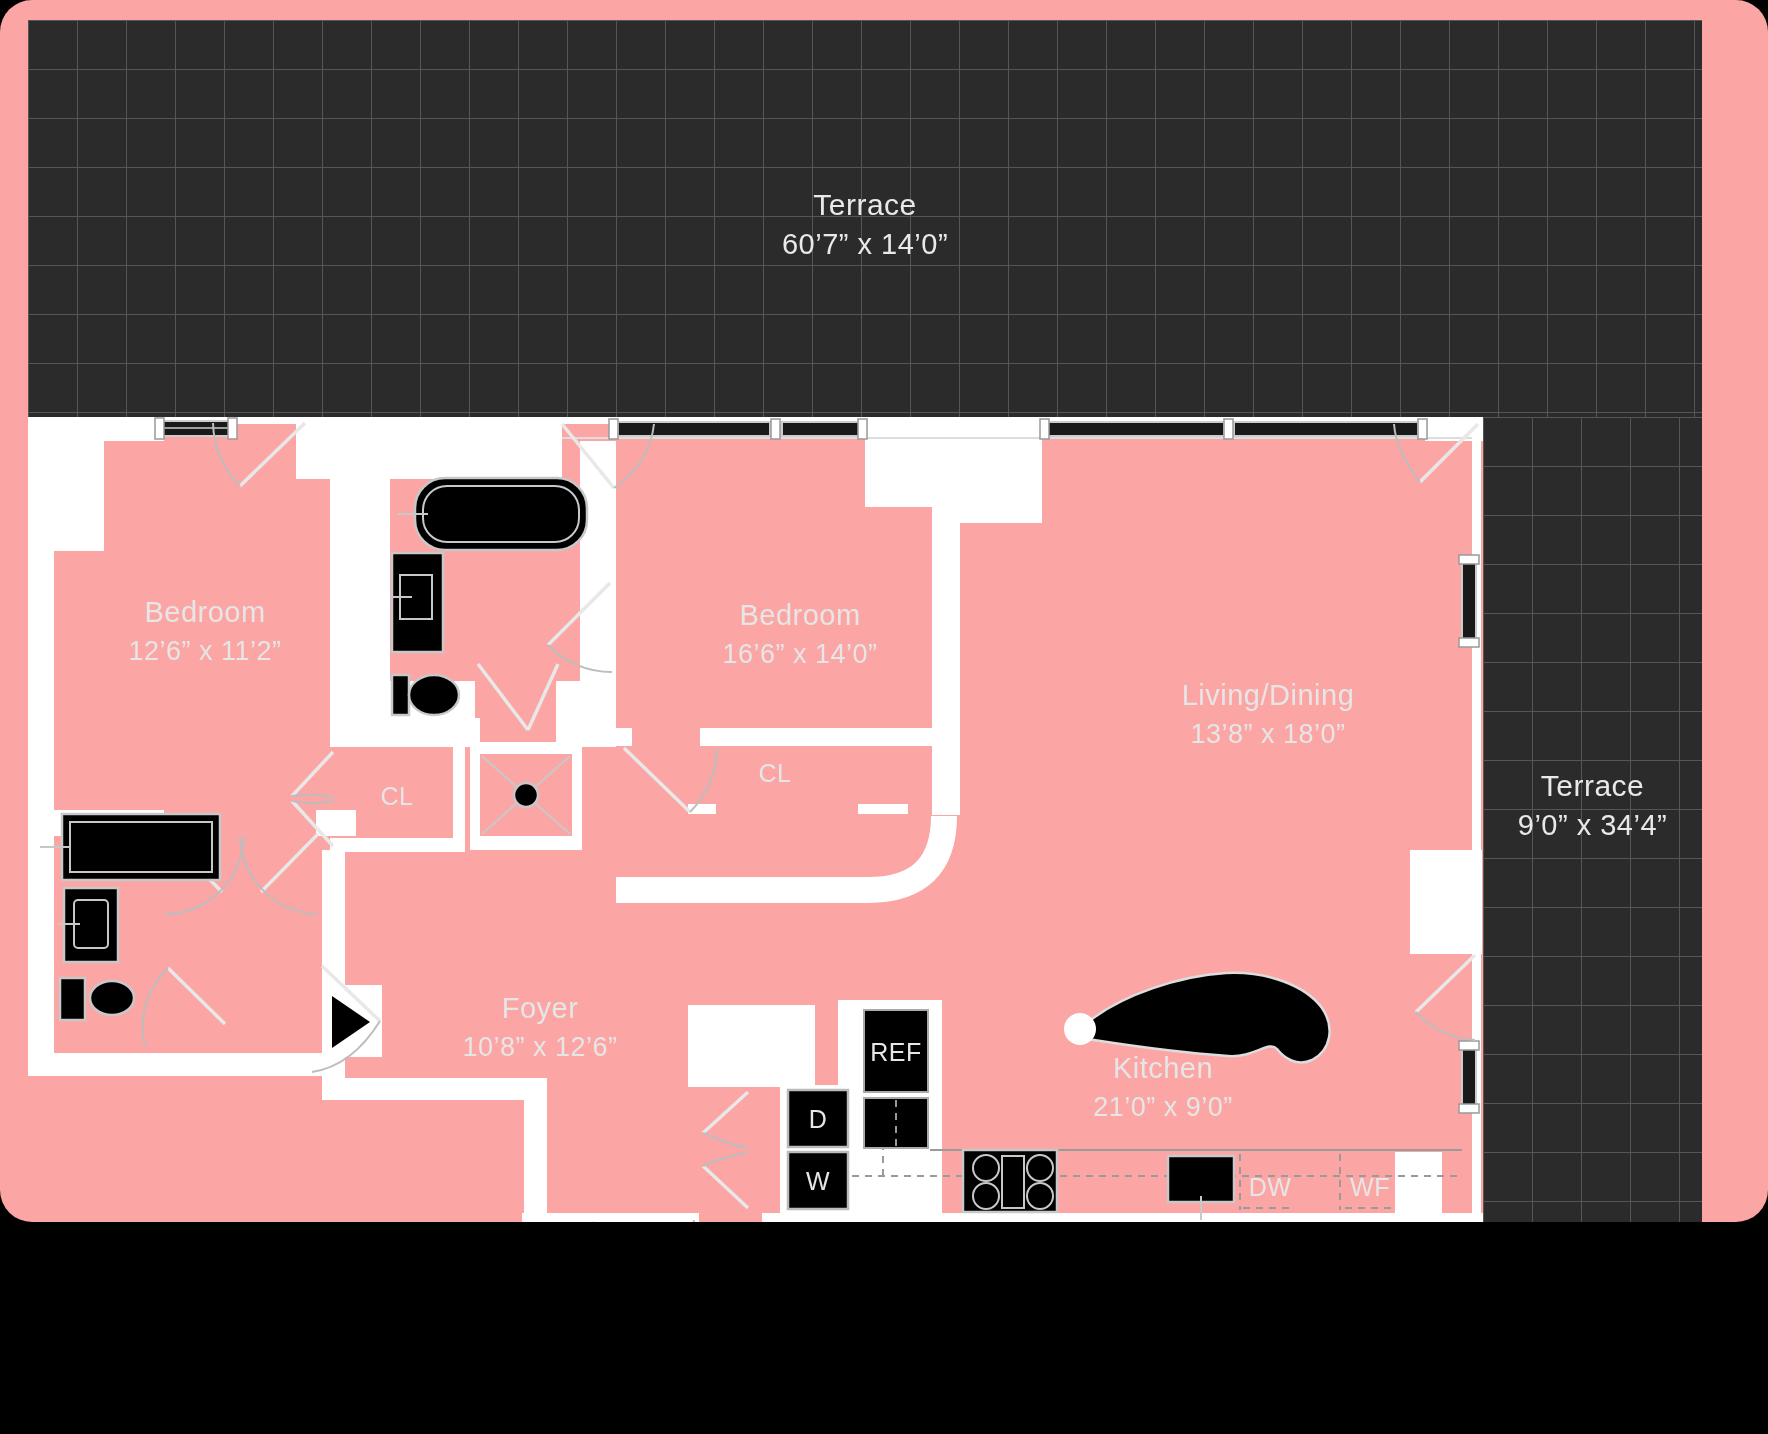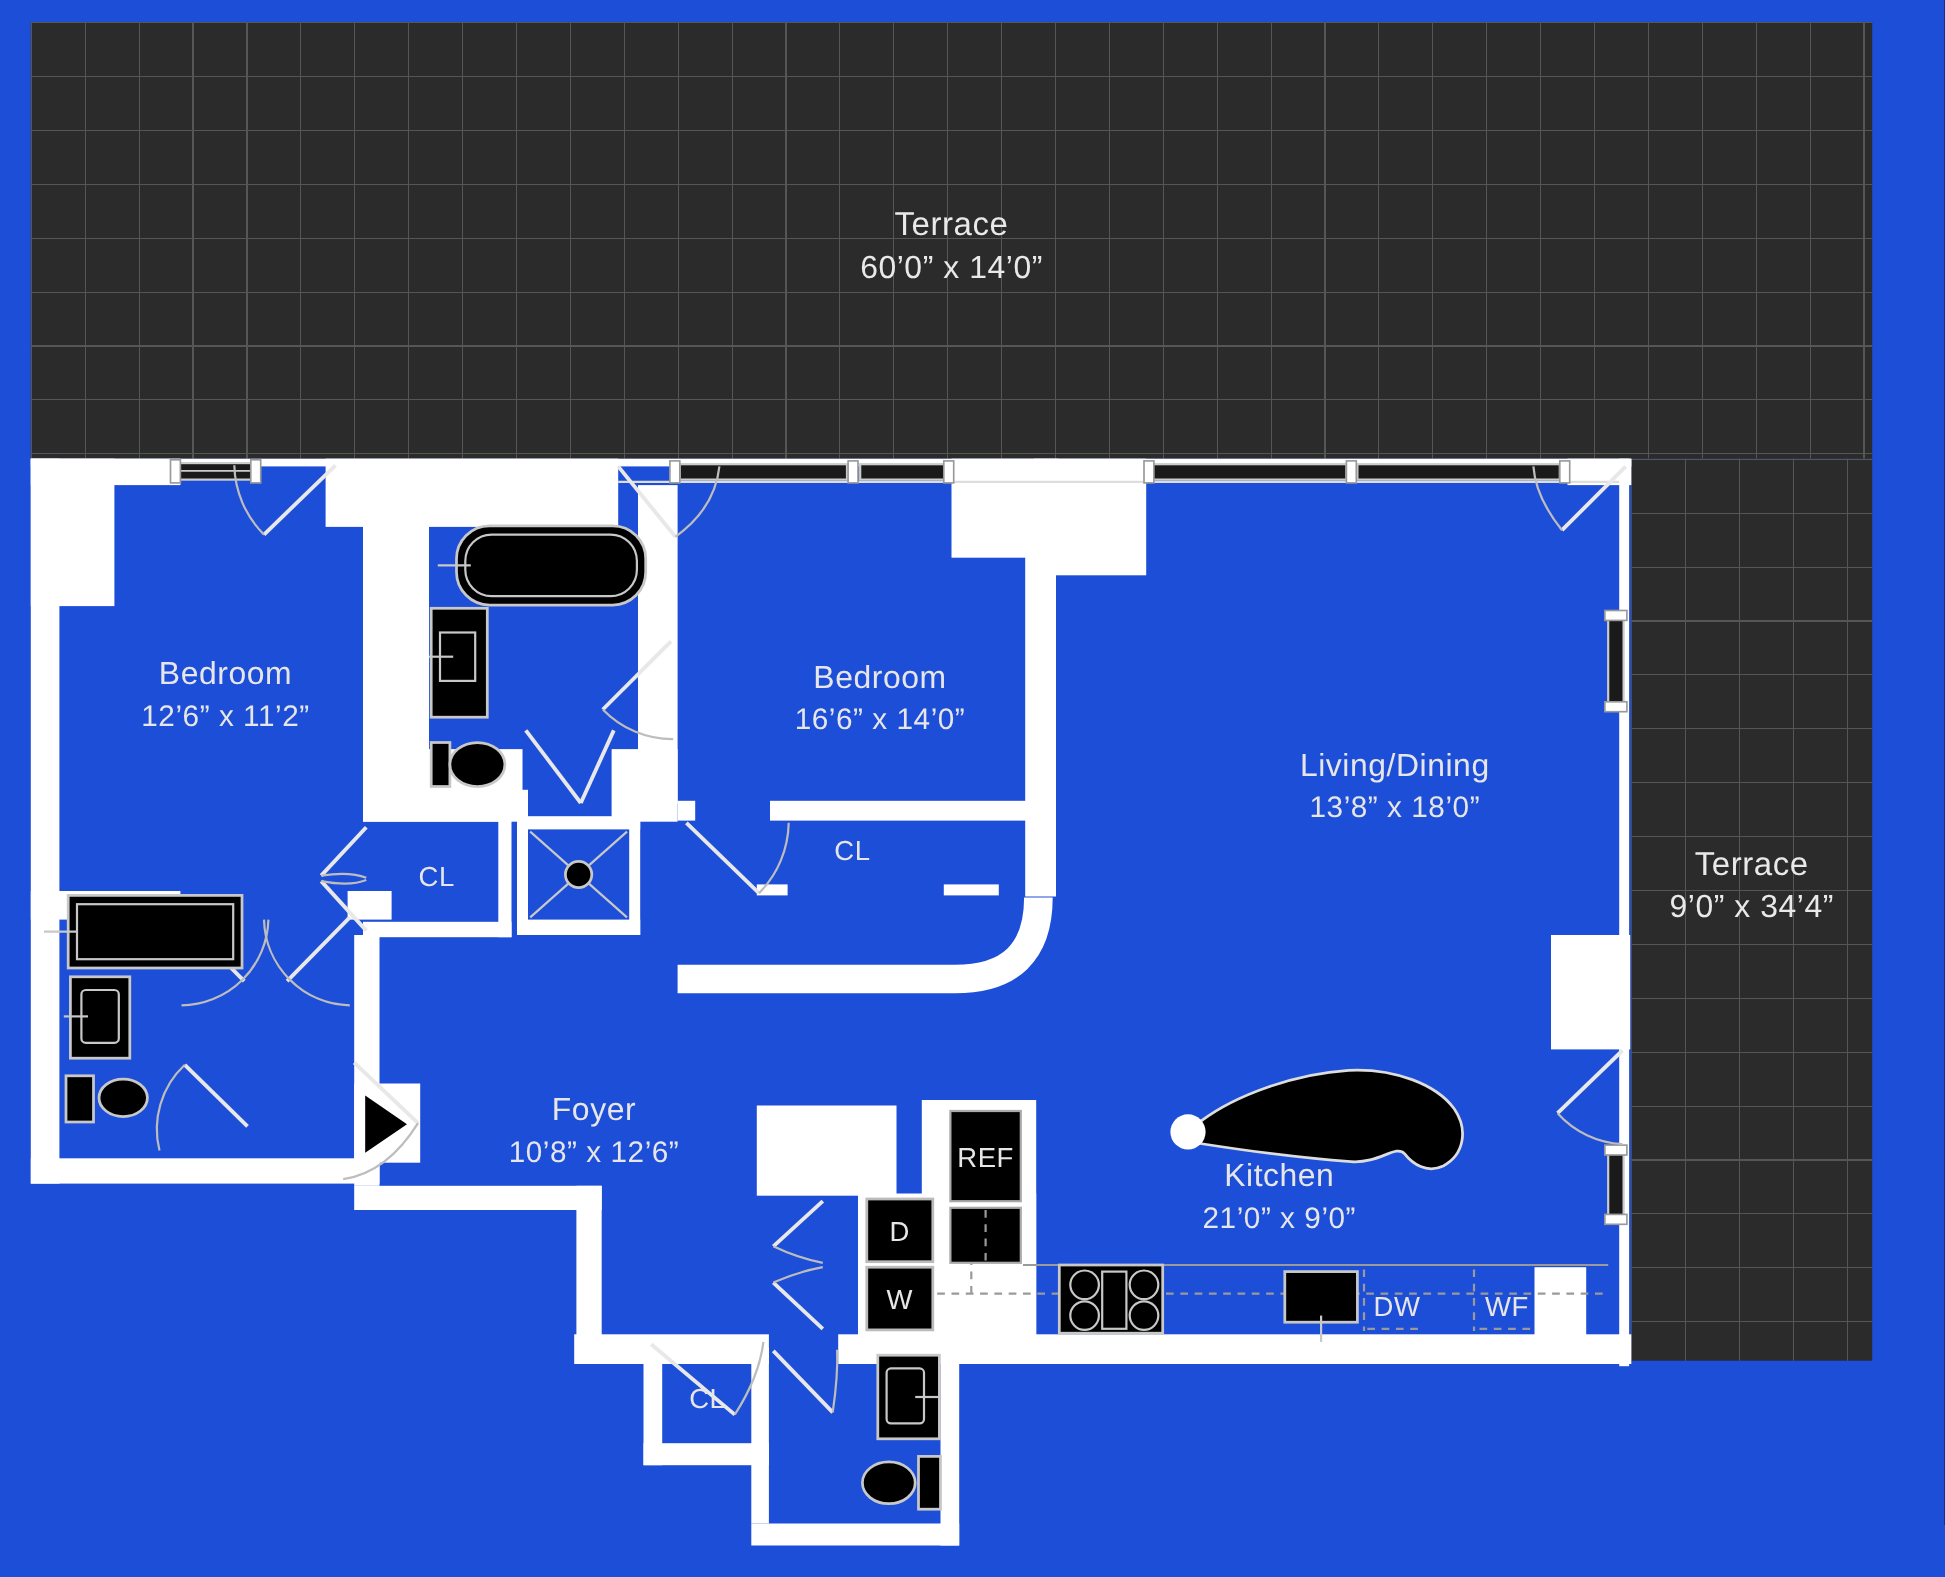--- a/index.html
+++ b/index.html
@@ -1,17 +1,17 @@
 <!DOCTYPE html>
 <html><head>
 <meta charset="utf-8">
 <style>
   html,body{margin:0;padding:0;background:#000;}
-  #stage{position:relative;width:1768px;height:1434px;background:#1d4ed8;overflow:hidden;
-         font-family:"Liberation Sans", sans-serif;}
+  #stage{position:relative;width:1768px;height:1222px;background:#fca5a5;overflow:hidden;
+         font-family:"Liberation Sans", sans-serif;border-radius:32px;}
   .terrace{position:absolute;background-color:#2b2b2b;
     background-image:
       repeating-linear-gradient(to right, #565656 0 1px, transparent 1px 49px),
       repeating-linear-gradient(to bottom, #565656 0 1px, transparent 1px 49px);}
   .terrace-label{position:absolute;left:0;right:0;text-align:center;color:#e9e9e9;}
   .terrace-label .t-name{font-size:30px;letter-spacing:.5px;}
   .terrace-label .t-dims{font-size:29px;margin-top:6px;letter-spacing:.5px;}
   svg{position:absolute;left:0;top:0;}
   text{fill:#e6e6e6;letter-spacing:.5px;}
   .room-name{font-size:29px;}
@@ -24,21 +24,21 @@
   .dash{stroke:#9a9a9a;stroke-width:2;fill:none;stroke-dasharray:7 6;}
 </style>
 </head>
 <body>
 
 <div id="stage">
 
   <div class="terrace" style="left:28px;top:20px;width:1674px;height:397px">
     <div class="terrace-label" style="top:168px">
       <div class="t-name">Terrace</div>
-      <div class="t-dims">60’0” x 14’0”</div>
+      <div class="t-dims">60’7” x 14’0”</div>
     </div>
   </div>
   <div class="terrace" style="left:1483px;top:417px;width:219px;height:820px">
     <div class="terrace-label" style="top:352px">
       <div class="t-name">Terrace</div>
       <div class="t-dims">9’0” x 34’4”</div>
     </div>
   </div>
 
   <svg width="1768" height="1434" viewBox="0 0 1768 1434">

